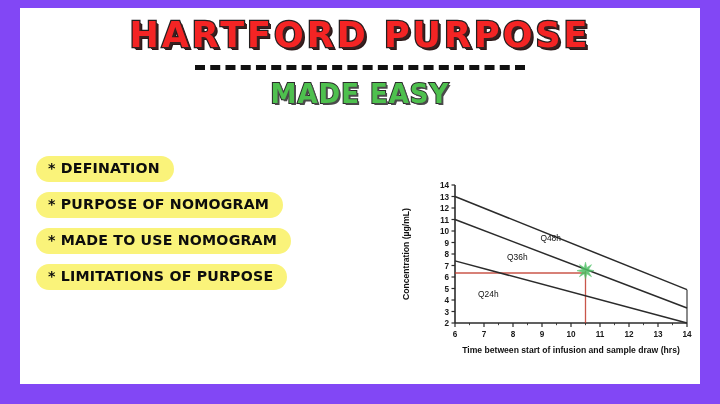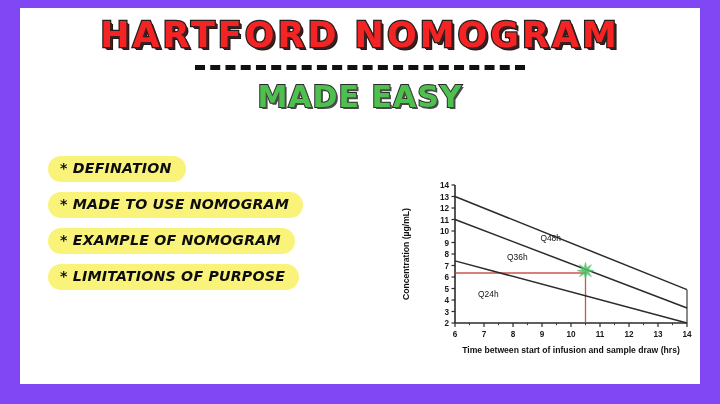--- a/index.html
+++ b/index.html
@@ -55,37 +55,36 @@
   }
   #title-divider {
     width: 330px;
     height: 0;
     margin: 9px auto 0 auto;
     border-top: 5px dashed #111111;
   }
   #subtitle {
     margin-top: 9px;
     font-family: "DejaVu Sans", sans-serif;
-    font-size: 30px;
+    font-size: 26px;
     font-weight: 700;
     letter-spacing: 1px;
     color: #4ec04e;
     -webkit-text-stroke: 2px #2a2a2a;
     paint-order: stroke fill;
     text-shadow: 2px 2px 0 #4a4a4a;
     white-space: nowrap;
   }
 
   
   #bullet-list {
     position: absolute;
-    left: 28px;
+    left: 16px;
     top: 148px;
     width: 350px;
-    font-style: italic;
   }
   .bullet-item {
     display: inline-block;
     background: #faf37a;
     border-radius: 14px;
     padding: 4px 14px 5px 12px;
     margin-bottom: 10px;
     font-family: "DejaVu Sans", sans-serif;
     font-size: 14.2px;
     font-weight: 700;
@@ -107,29 +106,29 @@
   }
   #chart-svg { display: block; }
 </style>
 </head>
 <body>
 
 <div id="slide">
   <div id="canvas">
 
     <div id="title-block">
-      <div id="main-title">HARTFORD NOMOGRAM</div>
+      <div id="main-title">HARTFORD PURPOSE</div>
       <div id="title-divider"></div>
       <div id="subtitle">MADE EASY</div>
     </div>
 
     <div id="bullet-list">
       <span class="bullet-row"><span class="bullet-item">* DEFINATION</span></span>
+      <span class="bullet-row"><span class="bullet-item">* PURPOSE OF NOMOGRAM</span></span>
       <span class="bullet-row"><span class="bullet-item">* MADE TO USE  NOMOGRAM</span></span>
-      <span class="bullet-row"><span class="bullet-item">* EXAMPLE OF NOMOGRAM</span></span>
       <span class="bullet-row"><span class="bullet-item">* LIMITATIONS OF PURPOSE</span></span>
     </div>
 
     <div id="chart-card">
       <svg id="chart-svg" width="300" height="190" viewBox="0 0 300 190">
         <g id="chart-root">
             <line x1="60" y1="12" x2="60" y2="150" stroke="#2b2b2b" stroke-width="1.6"></line>
             <line x1="60" y1="150" x2="292" y2="150" stroke="#2b2b2b" stroke-width="1.6"></line>
             <line x1="292" y1="116.65" x2="292" y2="150" stroke="#2b2b2b" stroke-width="1.1"></line>
             <line x1="56.5" y1="150" x2="60" y2="150" stroke="#2b2b2b" stroke-width="1.2"></line>

